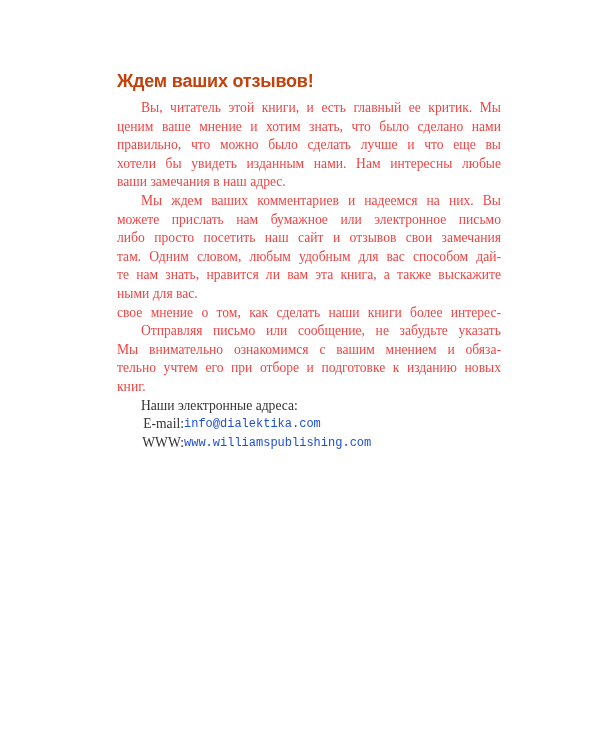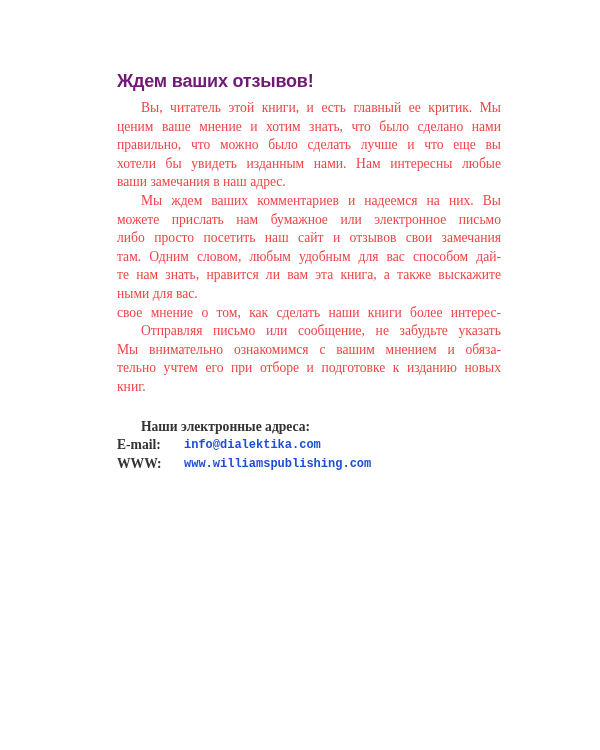--- a/index.html
+++ b/index.html
@@ -18,21 +18,21 @@
       left: 117px;
       top: 70px;
       width: 384px;
       color: #2b2b2b;
     }
     .title {
       font-family: "Liberation Sans", sans-serif;
       font-weight: bold;
       font-size: 18px;
       letter-spacing: -0.2px;
-      color: #701a75;
+      color: #c2410c;
       margin: 0 0 7px 0;
       line-height: 22px;
     }
     .para {
       font-family: "Liberation Serif", serif;
       font-size: 13.6px;
       line-height: 18.6px;
       text-indent: 24px;
       text-align: justify;
       margin: 0;
@@ -46,35 +46,34 @@
     .para .ln.last {
       text-align-last: left;
     }
     .para .ln.first {
       text-indent: 24px;
     }
     .para .ln:not(.first) {
       text-indent: 0;
     }
     .contacts {
-      margin-top: 21px;
       font-family: "Liberation Serif", serif;
       font-size: 13.6px;
       line-height: 18.6px;
       color: #333333;
-      font-weight: bold;
     }
     .contacts-heading {
       padding-left: 24px;
     }
     .contact-row {
       display: flex;
     }
     .contact-label {
       width: 67px;
+      text-align: right;
     }
     .contact-value {
       font-family: "Liberation Mono", monospace;
       font-size: 12px;
       color: #1d4ed8;
       text-decoration: none;
     }
   </style>
 </head>
 <body>

